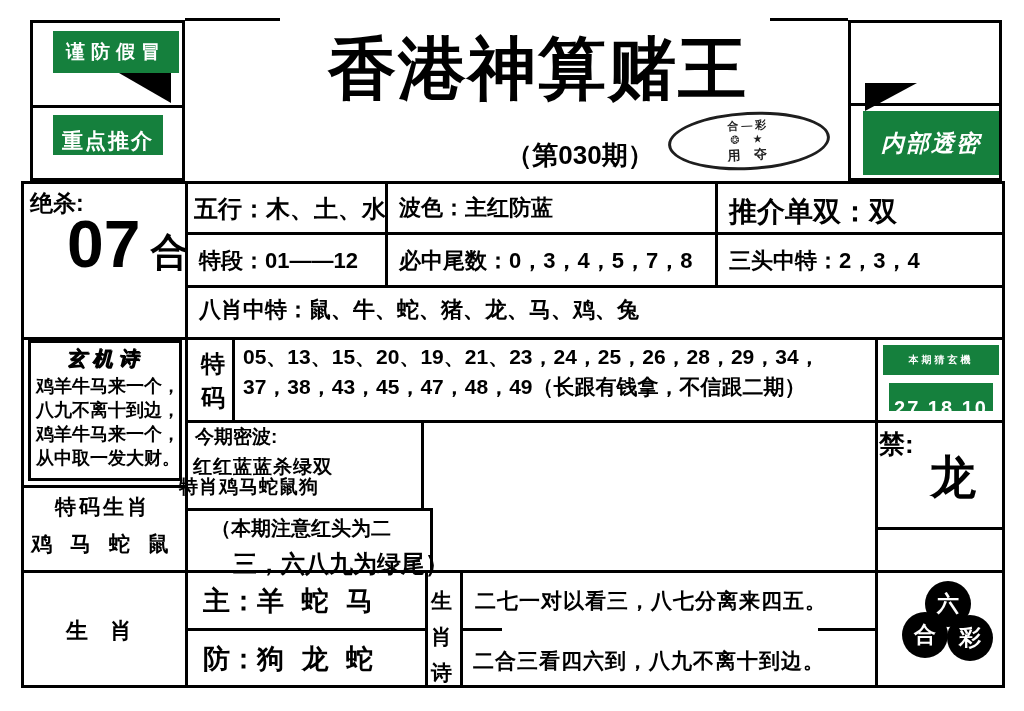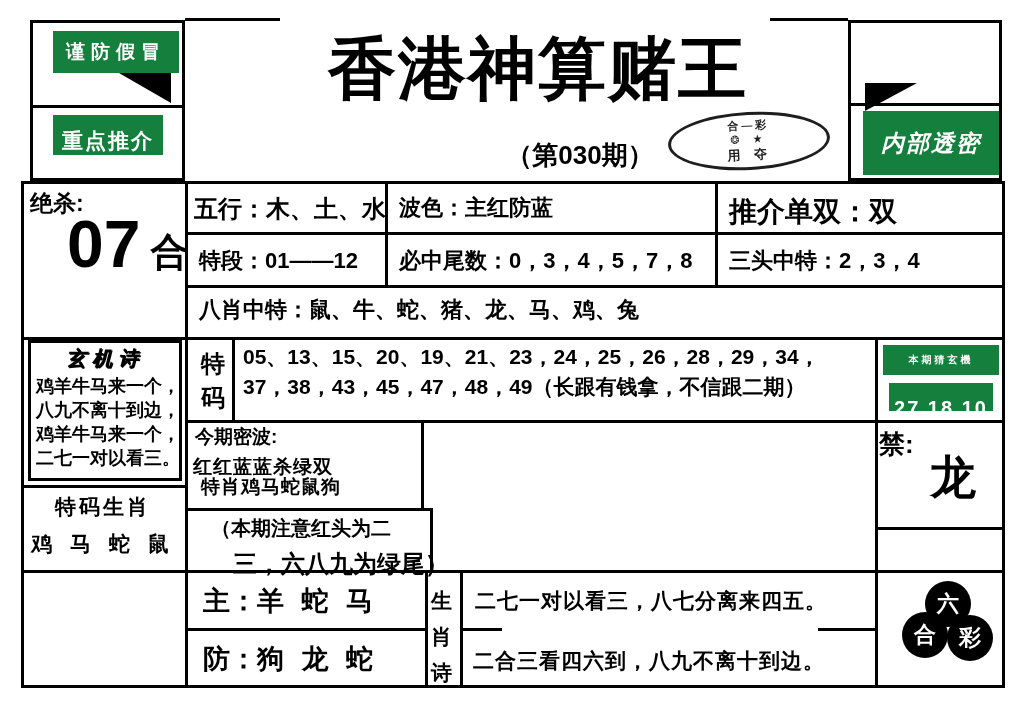--- a/index.html
+++ b/index.html
@@ -80,41 +80,42 @@
   <div class="abs" style="left:46px;top:30px;display:flex;align-items:flex-end;">
     <span style="font-size:66px;line-height:1;">07</span>
     <span style="font-size:38px;line-height:1;margin:0 0 6px 10px;">合</span>
   </div>
 
   <div class="box" style="left:7px;top:159px;width:154px;height:141px;">
     <div class="t" style="left:0;top:2px;width:148px;text-align:center;font-size:20px;font-style:italic;letter-spacing:6px;text-shadow:1px 1px 0 #000;">玄机诗</div>
     <div class="t" style="left:5px;top:31px;font-size:18px;">鸡羊牛马来一个，</div>
     <div class="t" style="left:5px;top:55px;font-size:18px;">八九不离十到边，</div>
     <div class="t" style="left:5px;top:79px;font-size:18px;">鸡羊牛马来一个，</div>
-    <div class="t" style="left:5px;top:103px;font-size:18px;">二七一对以看三。</div>
+    <div class="t" style="left:5px;top:103px;font-size:18px;">从中取一发大财。</div>
   </div>
 
   <div class="t" style="left:0;top:312px;width:164px;text-align:center;font-size:21px;letter-spacing:3px;">特码生肖</div>
   <div class="t" style="left:0;top:349px;width:164px;text-align:center;font-size:21px;letter-spacing:6px;">鸡 马 蛇 鼠</div>
+  <div class="t" style="left:0;top:435px;width:164px;text-align:center;font-size:22px;letter-spacing:8px;">生 肖</div>
 
   <div class="t" style="left:173px;top:12px;font-size:24px;">五行：木、土、水</div>
   <div class="t" style="left:178px;top:65px;font-size:22px;">特段：01——12</div>
   <div class="t" style="left:378px;top:12px;font-size:22px;">波色：主红防蓝</div>
   <div class="t" style="left:378px;top:65px;font-size:22px;">必中尾数：0，3，4，5，7，8</div>
   <div class="t" style="left:708px;top:12px;font-size:28px;">推介单双：双</div>
   <div class="t" style="left:708px;top:65px;font-size:22px;">三头中特：2，3，4</div>
   <div class="t" style="left:178px;top:114px;font-size:22px;">八肖中特：鼠、牛、蛇、猪、龙、马、鸡、兔</div>
 
   <div class="t vtext" style="left:174px;top:166px;width:30px;font-size:24px;line-height:34px;text-align:right;">特码</div>
   <div class="t" style="left:222px;top:162px;font-size:21px;">05、13、15、20、19、21、23，24，25，26，28，29，34，</div>
   <div class="t" style="left:222px;top:192px;font-size:21px;">37，38，43，45，47，48，49（长跟有钱拿，不信跟二期）</div>
 
   <div class="t" style="left:174px;top:243px;font-size:19px;">今期密波:</div>
   <div class="t" style="left:172px;top:273px;font-size:19px;letter-spacing:1px;">红红蓝蓝杀绿双</div>
-  <div class="t" style="left:180px;top:293px;font-size:19px;letter-spacing:1px;">特肖鸡马蛇鼠狗</div>
+  <div class="t" style="left:158px;top:293px;font-size:19px;letter-spacing:1px;">特肖鸡马蛇鼠狗</div>
   <div class="t" style="left:190px;top:334px;font-size:20px;">（本期注意红头为二</div>
   <div class="t" style="left:212px;top:367px;font-size:24px;">三，六八九为绿尾）</div>
 
   <div class="blk" style="left:862px;top:164px;width:116px;height:30px;font-size:10px;letter-spacing:3px;line-height:30px;">本期猜玄機</div>
   <div class="blk" style="left:868px;top:202px;width:104px;height:28px;overflow:hidden;">
     <div style="font-size:20px;letter-spacing:2px;margin-top:14px;">27 18 10 05</div>
   </div>
   <div class="t" style="left:858px;top:246px;font-size:26px;">禁:</div>
   <div class="t" style="left:880px;top:266px;width:104px;text-align:center;font-size:46px;">龙</div>
 

